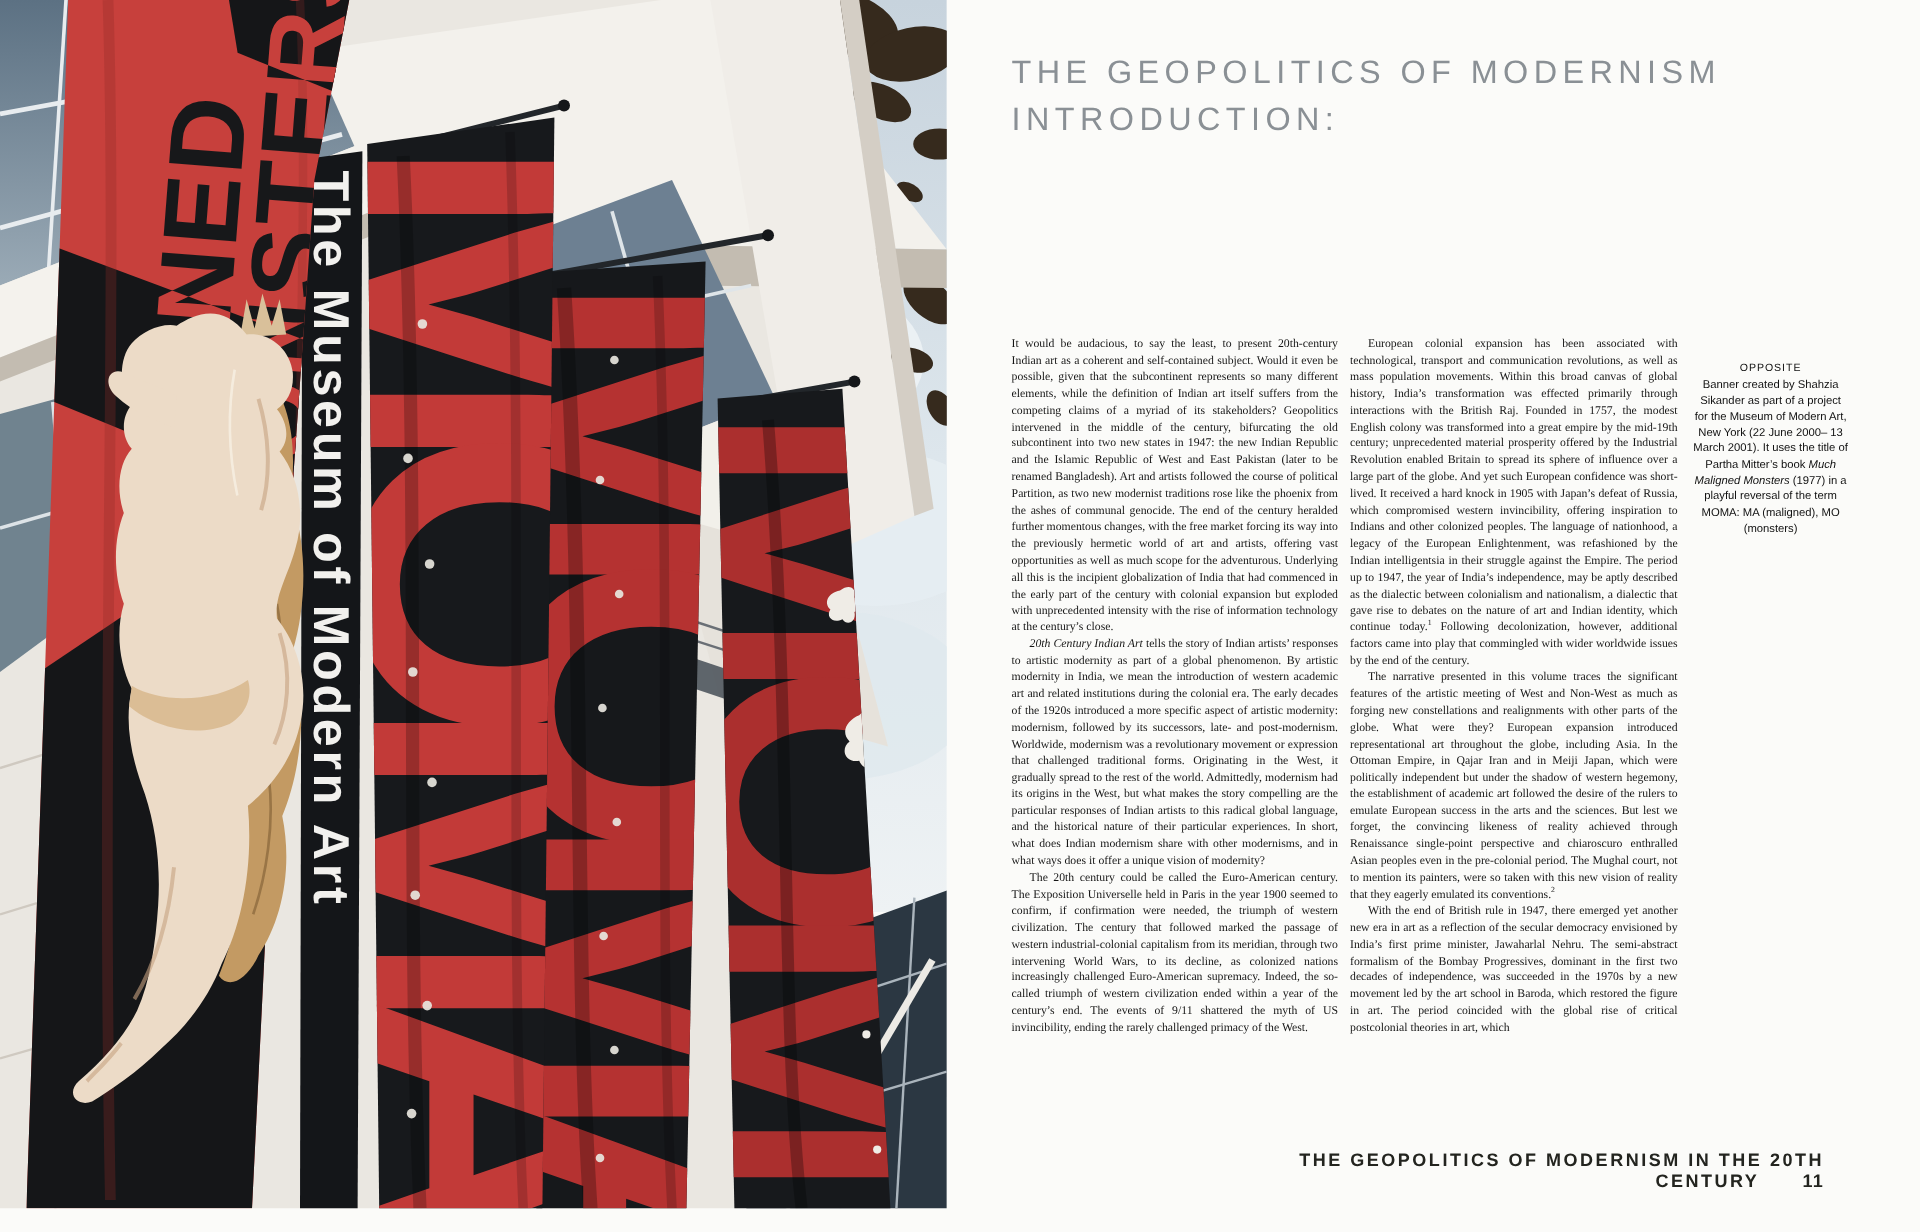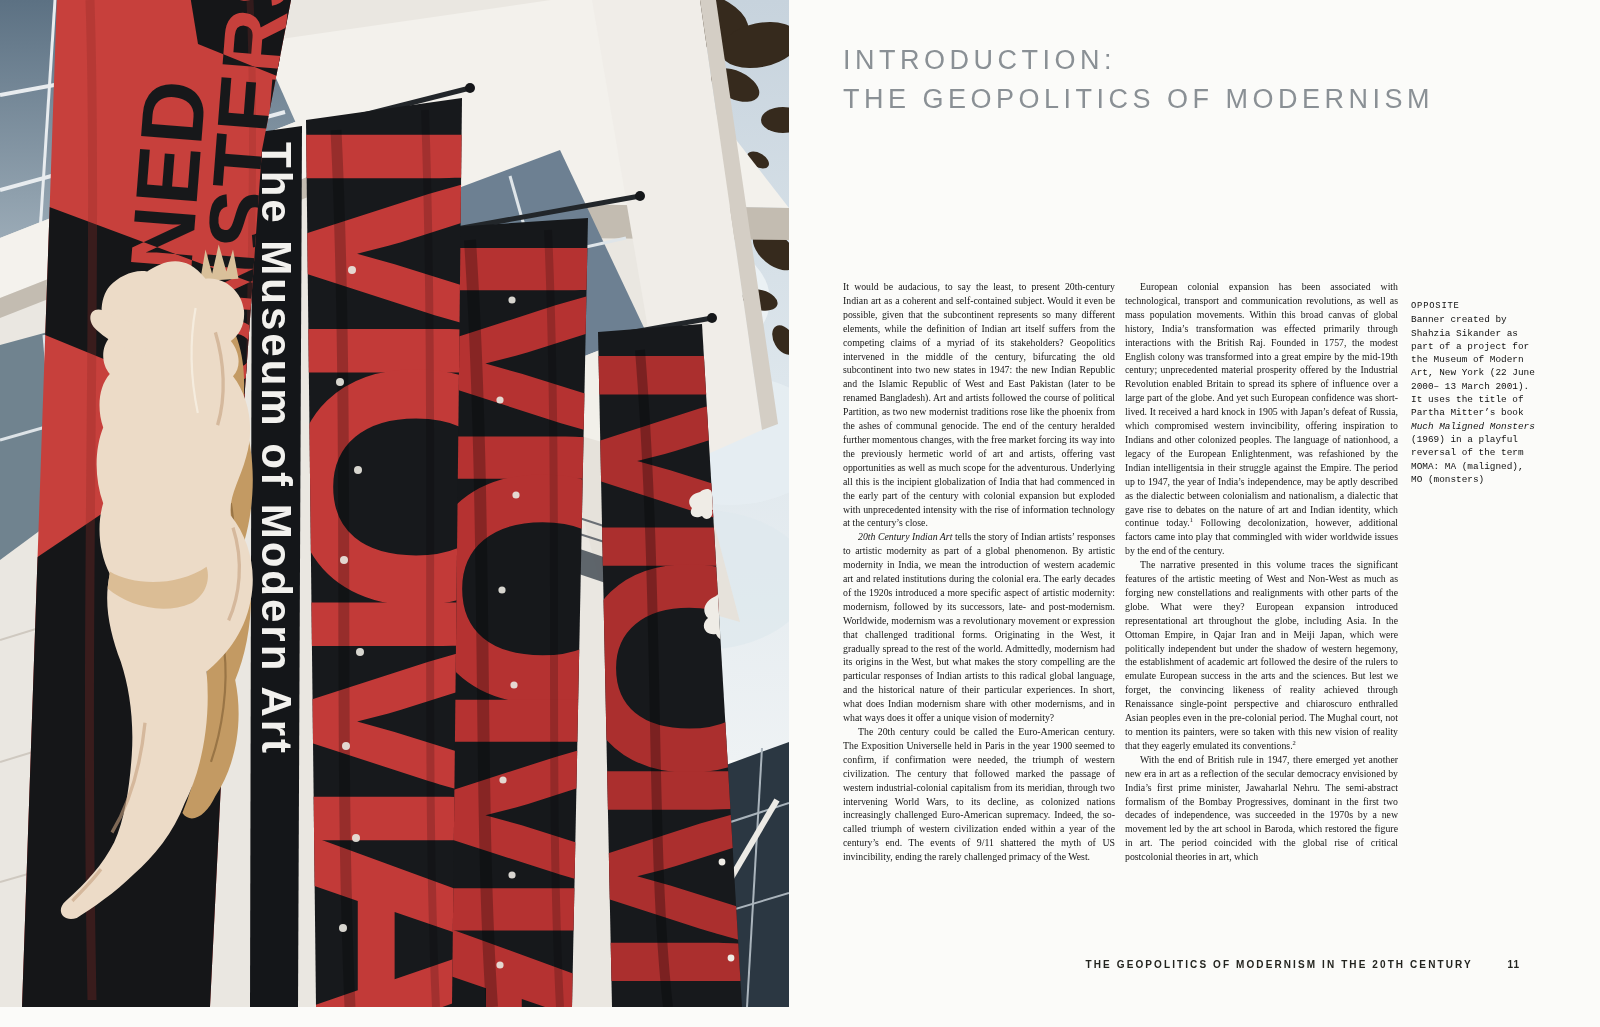--- a/index.html
+++ b/index.html
@@ -12,24 +12,24 @@
       font-size:27px;line-height:39px;letter-spacing:4.5px;color:#8a9095;}
   .body-col{position:absolute;top:280px;width:272px;font-size:9.8px;line-height:13.9px;
       text-align:justify;color:#151515;}
   .body-col p{margin:0;}
   .body-col p.indent{text-indent:15px;}
   .col-left{left:843px;}
   .col-right{left:1125px;width:273px;}
   .it{font-style:italic;margin-top:36px;}
   sup{font-size:6.5px;line-height:0;}
   .caption{position:absolute;left:1411px;top:300px;width:129px;
-      font-family:Liberation Mono, monospace;font-size:9.4px;line-height:13.3px;color:#101010;}
+      font-family:Liberation Sans, sans-serif;font-size:9.4px;line-height:13.3px;color:#101010;text-align:center;}
   .caption .cap-label{letter-spacing:.8px;font-size:8.8px;}
   .footer{position:absolute;top:959px;left:1020px;width:500px;text-align:right;
-      font-family:"Liberation Sans",sans-serif;font-size:10px;font-weight:bold;
+      font-family:"Liberation Sans",sans-serif;font-size:15px;font-weight:bold;
       letter-spacing:2.1px;color:#23241f;}
   .footer .pagenum{display:inline-block;margin-left:30px;letter-spacing:1px;}
 </style>
 </head>
 <body>
 
 <div class="spread">
 
   <div class="photo-page">
     <svg width="789" height="1007" viewBox="0 0 789 1007">
@@ -272,38 +272,38 @@
           <path d="M230,480 C240,508 236,536 226,556"></path>
           <path d="M150,640 C146,676 136,706 120,730"></path>
           <path d="M110,760 C100,772 90,780 84,786"></path>
         </g>
         <path d="M196,300 C190,330 192,360 198,386" stroke="#f7f0e4" stroke-width="2" fill="none" opacity="0.8"></path>
       </g>
     </svg>
   </div>
 
   <div class="page-title">
+    <div>THE GEOPOLITICS OF MODERNISM</div>
     <div>INTRODUCTION:</div>
-    <div>THE GEOPOLITICS OF MODERNISM</div>
   </div>
 
   <div class="body-col col-left">
       <p><span>It would be audacious, to say the least, to present 20th-century Indian art as a coherent and self-contained subject. Would it even be possible, given that the subcontinent represents so many different elements, while the definition of Indian art itself suffers from the competing claims of a myriad of its stakeholders? Geopolitics intervened in the middle of the century, bifurcating the old subcontinent into two new states in 1947: the new Indian Republic and the Islamic Republic of West and East Pakistan (later to be renamed Bangladesh). Art and artists followed the course of political Partition, as two new modernist traditions rose like the phoenix from the ashes of communal genocide. The end of the century heralded further momentous changes, with the free market forcing its way into the previously hermetic world of art and artists, offering vast opportunities as well as much scope for the adventurous. Underlying all this is the incipient globalization of India that had commenced in the early part of the century with colonial expansion but exploded with unprecedented intensity with the rise of information technology at the century’s close.</span></p>
       <p class="indent"><span class="it">20th Century Indian Art</span><span> tells the story of Indian artists’ responses to artistic modernity as part of a global phenomenon. By artistic modernity in India, we mean the introduction of western academic art and related institutions during the colonial era. The early decades of the 1920s introduced a more specific aspect of artistic modernity: modernism, followed by its successors, late- and post-modernism. Worldwide, modernism was a revolutionary movement or expression that challenged traditional forms. Originating in the West, it gradually spread to the rest of the world. Admittedly, modernism had its origins in the West, but what makes the story compelling are the particular responses of Indian artists to this radical global language, and the historical nature of their particular experiences. In short, what does Indian modernism share with other modernisms, and in what ways does it offer a unique vision of modernity?</span></p>
       <p class="indent"><span>The 20th century could be called the Euro-American century. The Exposition Universelle held in Paris in the year 1900 seemed to confirm, if confirmation were needed, the triumph of western civilization. The century that followed marked the passage of western industrial-colonial capitalism from its meridian, through two intervening World Wars, to its decline, as colonized nations increasingly challenged Euro-American supremacy. Indeed, the so-called triumph of western civilization ended within a year of the century’s end. The events of 9/11 shattered the myth of US invincibility, ending the rarely challenged primacy of the West.</span></p>
     </div>
   <div class="body-col col-right">
       <p class="indent"><span>European colonial expansion has been associated with technological, transport and communication revolutions, as well as mass population movements. Within this broad canvas of global history, India’s transformation was effected primarily through interactions with the British Raj. Founded in 1757, the modest English colony was transformed into a great empire by the mid-19th century; unprecedented material prosperity offered by the Industrial Revolution enabled Britain to spread its sphere of influence over a large part of the globe. And yet such European confidence was short-lived. It received a hard knock in 1905 with Japan’s defeat of Russia, which compromised western invincibility, offering inspiration to Indians and other colonized peoples. The language of nationhood, a legacy of the European Enlightenment, was refashioned by the Indian intelligentsia in their struggle against the Empire. The period up to 1947, the year of India’s independence, may be aptly described as the dialectic between colonialism and nationalism, a dialectic that gave rise to debates on the nature of art and Indian identity, which continue today.</span><sup>1</sup><span> Following decolonization, however, additional factors came into play that commingled with wider worldwide issues by the end of the century.</span></p>
       <p class="indent"><span>The narrative presented in this volume traces the significant features of the artistic meeting of West and Non-West as much as forging new constellations and realignments with other parts of the globe. What were they? European expansion introduced representational art throughout the globe, including Asia. In the Ottoman Empire, in Qajar Iran and in Meiji Japan, which were politically independent but under the shadow of western hegemony, the establishment of academic art followed the desire of the rulers to emulate European success in the arts and the sciences. But lest we forget, the convincing likeness of reality achieved through Renaissance single-point perspective and chiaroscuro enthralled Asian peoples even in the pre-colonial period. The Mughal court, not to mention its painters, were so taken with this new vision of reality that they eagerly emulated its conventions.</span><sup>2</sup></p>
       <p class="indent"><span>With the end of British rule in 1947, there emerged yet another new era in art as a reflection of the secular democracy envisioned by India’s first prime minister, Jawaharlal Nehru. The semi-abstract formalism of the Bombay Progressives, dominant in the first two decades of independence, was succeeded in the 1970s by a new movement led by the art school in Baroda, which restored the figure in art. The period coincided with the global rise of critical postcolonial theories in art, which</span></p>
     </div>
 
   <div class="caption">
     <div class="cap-label">OPPOSITE</div>
-    <div><span>Banner created by Shahzia Sikander as part of a project for the Museum of Modern Art, New York (22 June 2000– 13 March 2001). It uses the title of Partha Mitter’s book </span><span class="it">Much Maligned Monsters</span><span> (1969) in a playful reversal of the term MOMA: MA (maligned), MO (monsters)</span></div>
+    <div><span>Banner created by Shahzia Sikander as part of a project for the Museum of Modern Art, New York (22 June 2000– 13 March 2001). It uses the title of Partha Mitter’s book </span><span class="it">Much Maligned Monsters</span><span> (1977) in a playful reversal of the term MOMA: MA (maligned), MO (monsters)</span></div>
   </div>
 
   <div class="footer">
     <span>THE GEOPOLITICS OF MODERNISM IN THE 20TH CENTURY</span>
     <span class="pagenum">11</span>
   </div>
 
 </div>
 
 </body></html>

